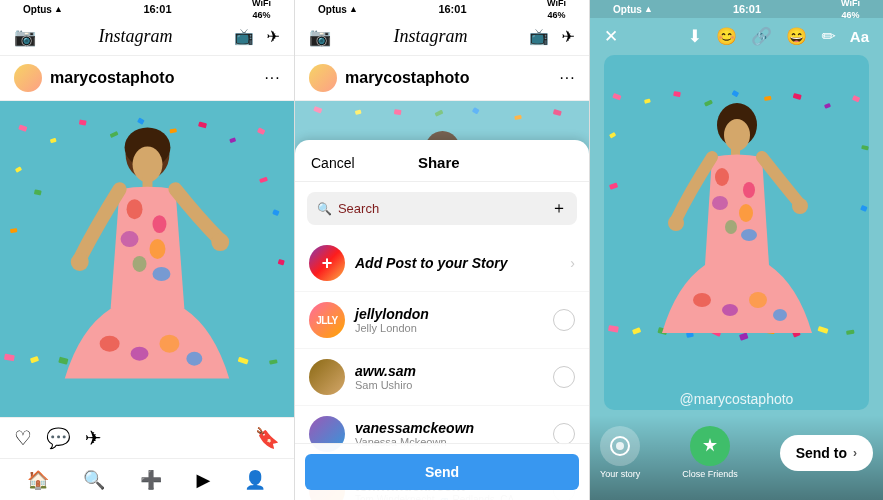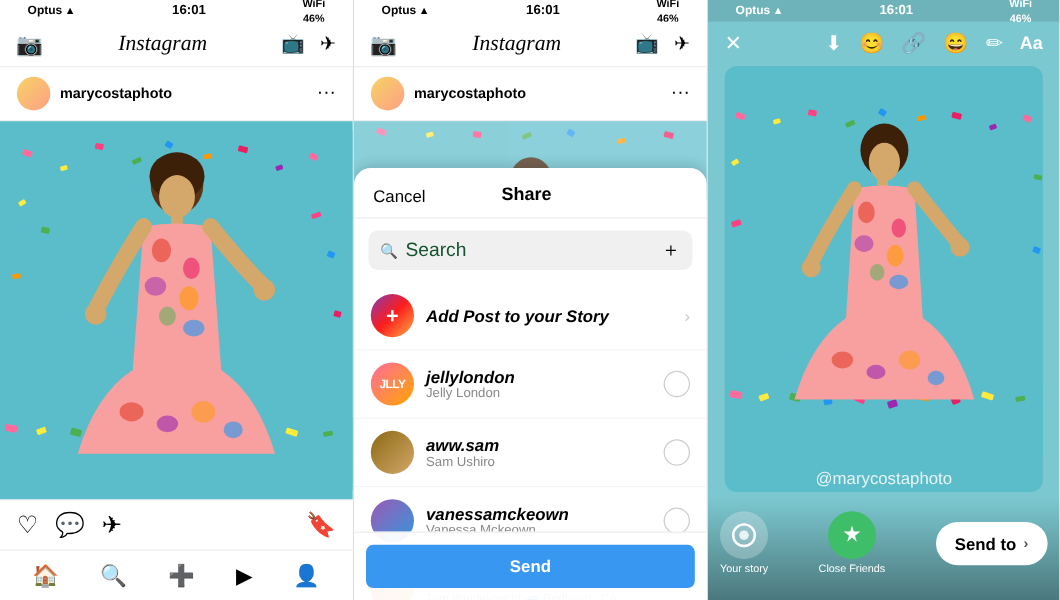--- a/index.html
+++ b/index.html
@@ -93,21 +93,21 @@
       gap: 8px;
       border-bottom: 1px solid #eee;
     }
     .avatar {
       width: 28px;
       height: 28px;
       border-radius: 50%;
       overflow: hidden;
       flex-shrink: 0;
     }
-    .username { font-size: 12px; font-weight: 600; flex: 1; }
+    .username { font-size: 16px; font-weight: 600; flex: 1; }
     .more-icon { font-size: 16px; color: #000; }
 
     
     .post-image {
       flex: 1;
       background: linear-gradient(135deg, #5bbcca 0%, #5bbcca 100%);
       position: relative;
       overflow: hidden;
     }
 
@@ -156,21 +156,21 @@
     .search-bar {
       display: flex;
       align-items: center;
       margin: 10px 12px;
       background: #f0f0f0;
       border-radius: 8px;
       padding: 6px 10px;
       gap: 6px;
     }
     .search-icon-small { font-size: 12px; color: #888; }
-    .search-input-text { font-size: 16px; color: #14532d; flex: 1; }
+    .search-input-text { font-size: 13px; color: #7f1d1d; flex: 1; }
     .search-plus { font-size: 16px; color: #000; margin-left: 4px; cursor: pointer; }
 
     .share-list { overflow-y: auto; }
 
     .share-item {
       display: flex;
       align-items: center;
       padding: 10px 14px;
       gap: 10px;
       border-bottom: 1px solid #f5f5f5;

